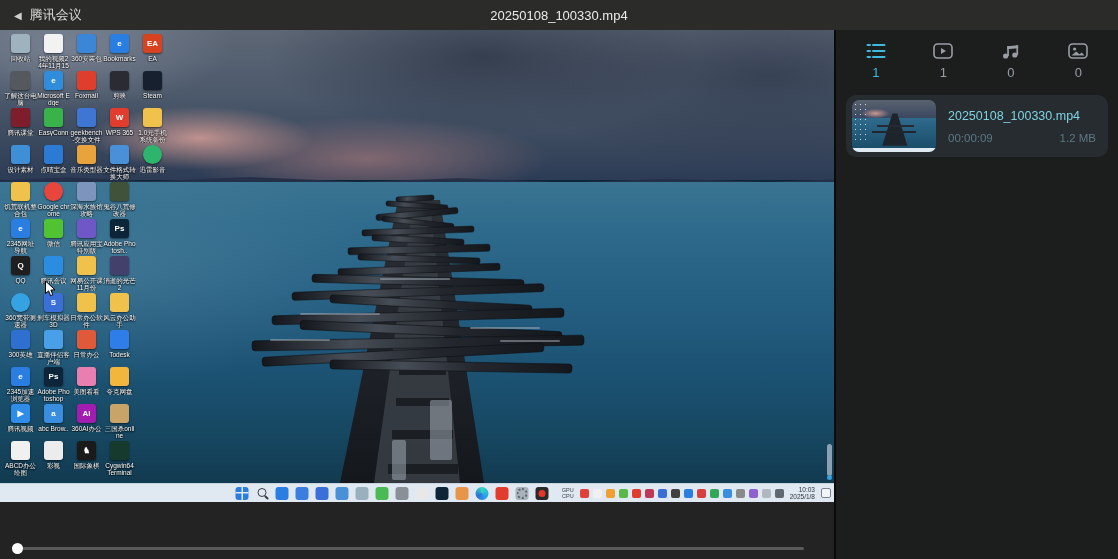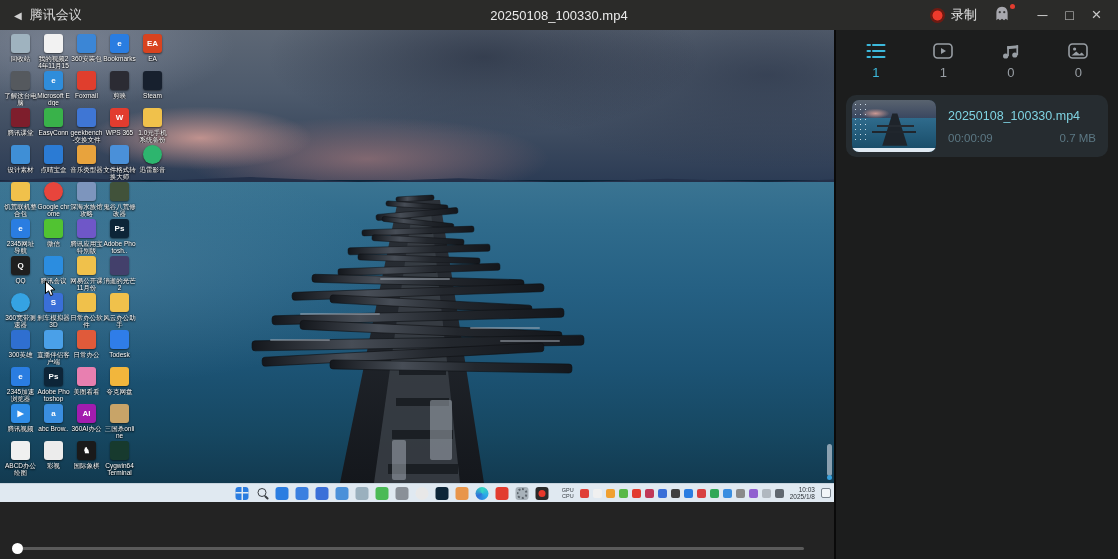--- a/index.html
+++ b/index.html
@@ -111,37 +111,20 @@
 <body>
 
 <div class="app">
 
   <header class="titlebar">
     <div class="back-btn">
       <span class="back-arrow">◀</span>
       <span>腾讯会议</span>
     </div>
     <div class="win-title">20250108_100330.mp4</div>
-    <div class="tb-right">
-      <div class="record-btn">
-        <span class="rec-dot"></span>
-        <span>录制</span>
-      </div>
-      <div class="ghost-btn">
-        <svg width="18" height="18" viewBox="0 0 16 16">
-          <path d="M8 1.5 C4.7 1.5 3 4 3 7 V13.5 L4.6 12.2 L6.2 13.6 L8 12.2 L9.8 13.6 L11.4 12.2 L13 13.5 V7 C13 4 11.3 1.5 8 1.5 Z" fill="#a8a8ae"></path>
-          <circle cx="6" cy="6.4" r="1" fill="#3a3a3a"></circle>
-          <circle cx="10" cy="6.4" r="1" fill="#3a3a3a"></circle>
-        </svg>
-        <span class="ghost-badge"></span>
-      </div>
-      <div class="win-ctrl">─</div>
-      <div class="win-ctrl">□</div>
-      <div class="win-ctrl close">×</div>
-    </div>
   </header>
 
   <div class="main">
 
     <div class="player-pane">
       <div class="video-area">
         <div class="wallpaper">
           <div class="sky"></div>
           <div class="mountains"></div>
           <div class="water"></div>
@@ -548,19 +531,19 @@
           <div class="t-pier"></div>
           <div class="t-plank1"></div>
           <div class="t-plank2"></div>
           <div class="t-icons"></div>
           <div class="t-bar"></div>
         </div>
         <div class="meta">
           <div class="fname">20250108_100330.mp4</div>
           <div class="frow">
             <span>00:00:09</span>
-            <span>0.7 MB</span>
+            <span>1.2 MB</span>
           </div>
         </div>
       </div>
     </aside>
   </div>
 </div>
 
 </body></html>

